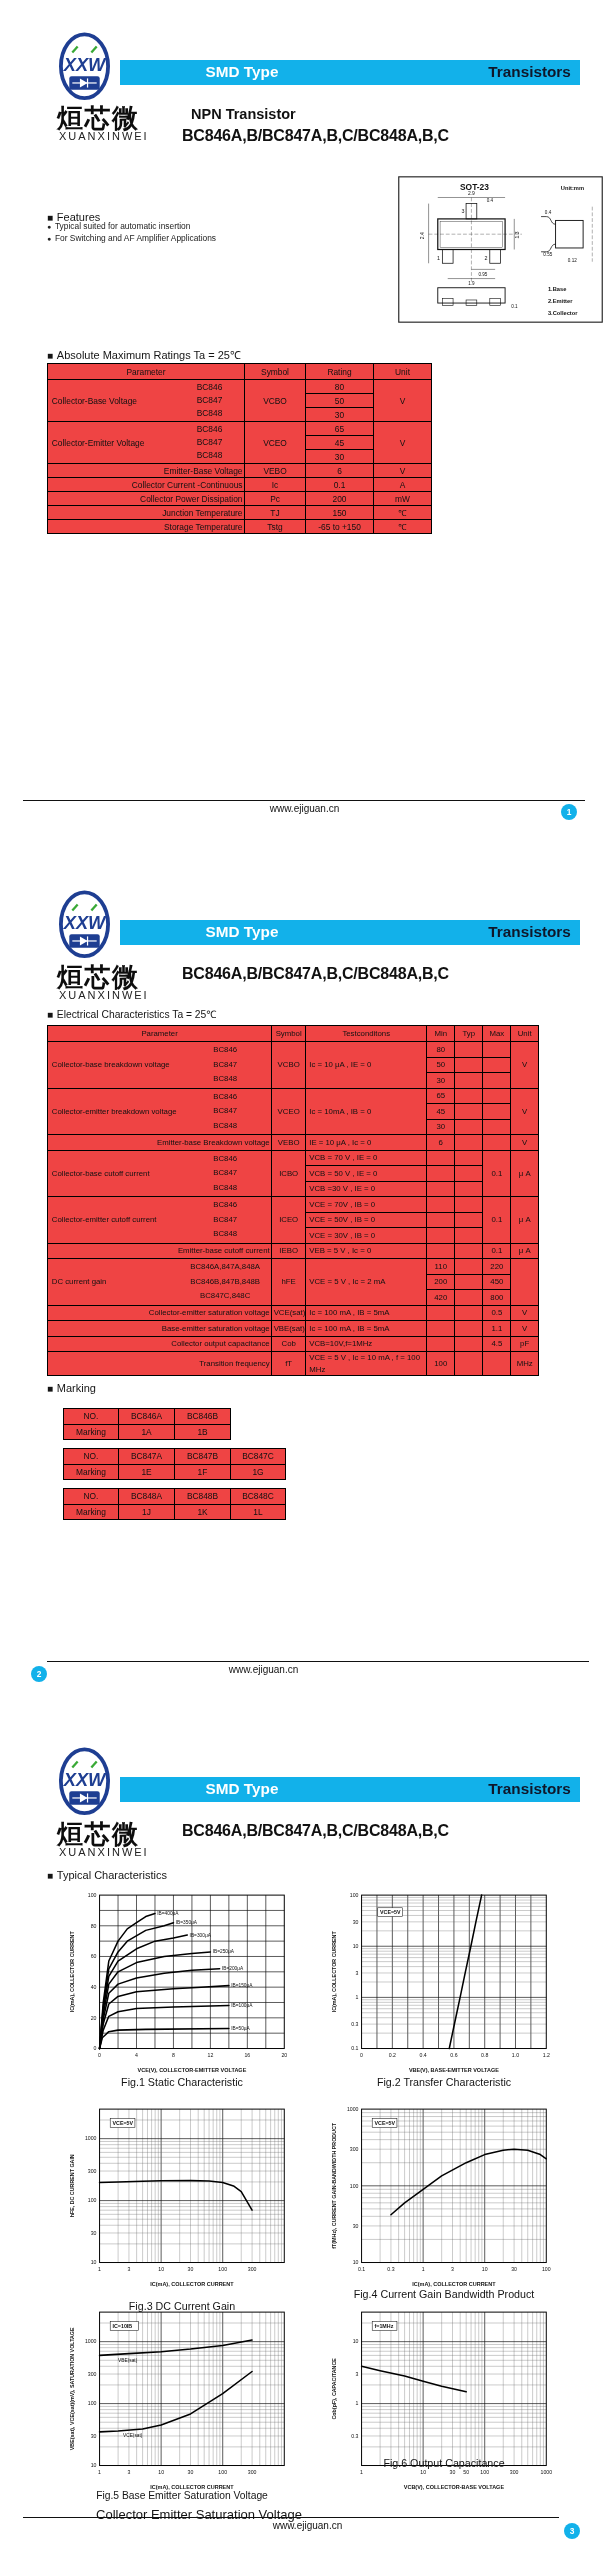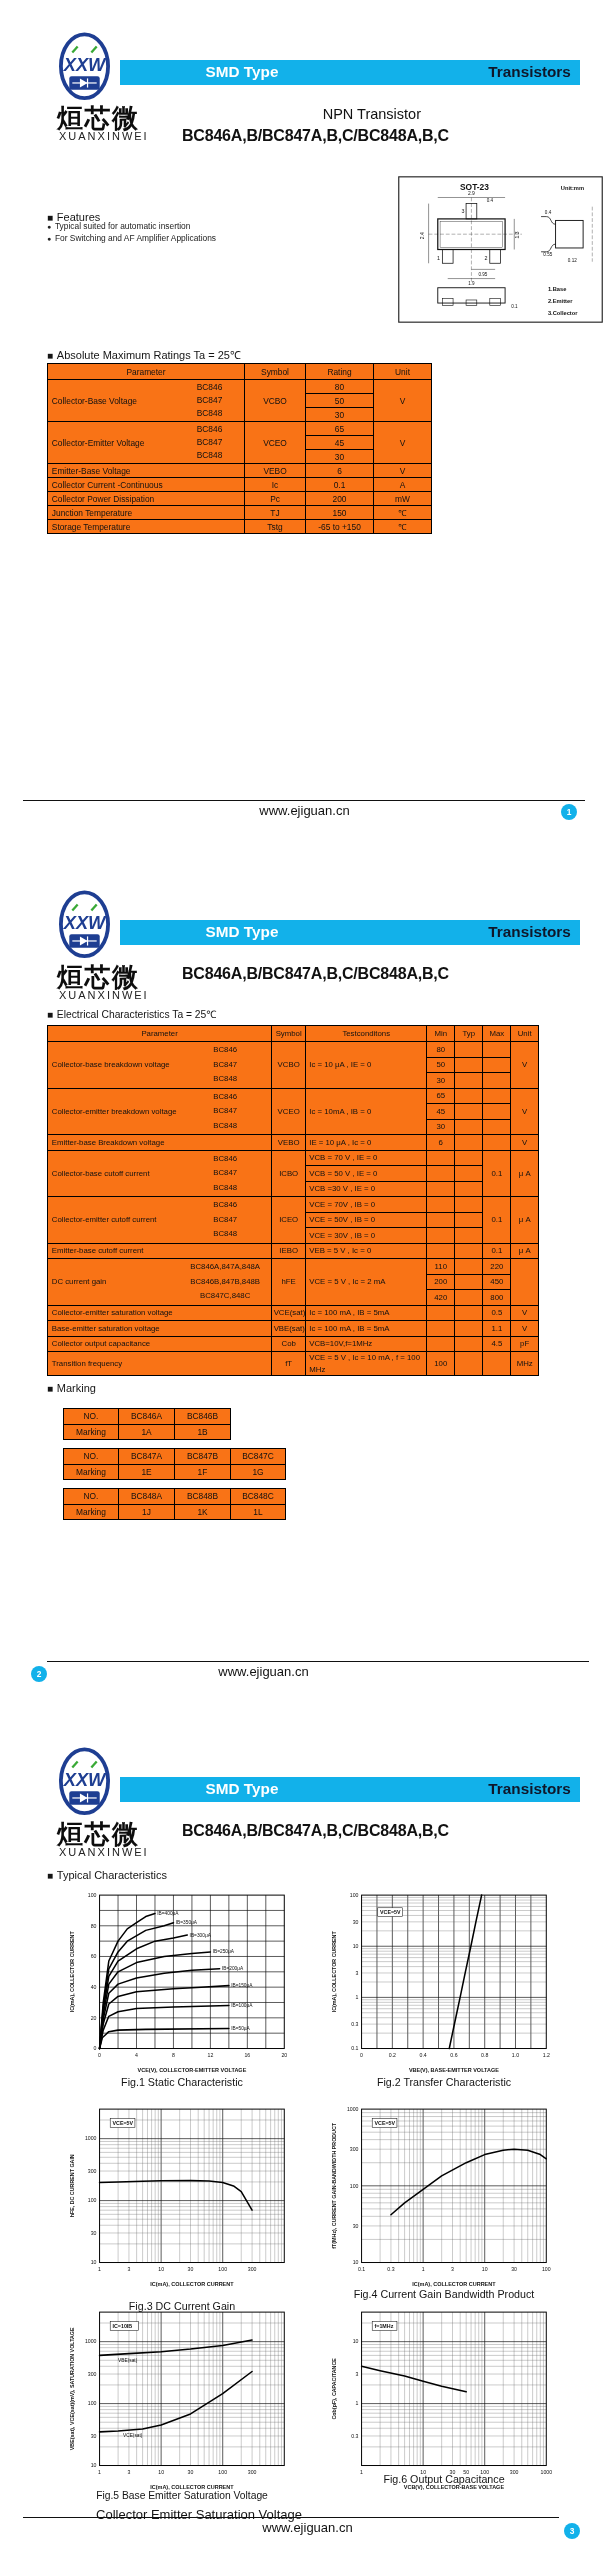--- a/index.html
+++ b/index.html
@@ -5,42 +5,42 @@
   html,body{margin:0;padding:0}
   body{width:607px;height:2576px;position:relative;background:#fff;
        font-family:"Liberation Sans",sans-serif;color:#111}
   .abs{position:absolute}
   .bar{position:absolute;left:120px;width:460px;height:24.5px;background:#12b1ea}
   .bar .bl{position:absolute;left:57px;width:130px;text-align:center;color:#fff;
            font-size:15.3px;font-weight:bold;line-height:24.5px}
   .bar .br{position:absolute;right:9.2px;color:#0f172a;font-size:15.3px;font-weight:bold;line-height:24.5px}
   .cn{position:absolute;font-size:26px;font-weight:bold;letter-spacing:1.5px;color:#0d0d0d}
   .en{position:absolute;font-size:11px;letter-spacing:2px;color:#222}
-  .npn{position:absolute;left:191px;width:230px;text-align:right;font-size:14.5px;font-weight:normal}
+  .npn{position:absolute;left:191px;width:230px;text-align:left;font-size:14.5px;font-weight:bold}
   .part{position:absolute;left:182px;font-size:16px;font-weight:bold;letter-spacing:-0.2px}
   .sec{position:absolute;font-size:11px;color:#151515}
   .sec .mk{font-size:10px;margin-right:3.8px}
   .feat{position:absolute;font-size:8.4px;color:#222}
   .feat .bu{font-size:6.9px;margin-right:3.8px}
-  .t{border-collapse:collapse;table-layout:fixed;position:absolute;background:#f97316;border:1.5px solid #000}
+  .t{border-collapse:collapse;table-layout:fixed;position:absolute;background:#ef4444;border:1.5px solid #000}
   .t td{border:0.8px solid #000;text-align:center;font-size:8.4px;padding:0 1.5px;height:13px;
         line-height:1.2;color:#111;overflow:hidden}
   .t tr.hd td{height:15.3px}
-  .t .pl{text-align:left;padding-left:3.8px}
+  .t .pl{text-align:right;padding-left:3.8px}
   .t .cl{text-align:left;padding-left:3.1px}
   .pf{display:flex;justify-content:space-between;align-items:center;text-align:left;padding-left:2.3px}
   .pf .dv{text-align:center}
   .abs-t .pf .dv{width:66px}
   .abs-t .pf .dv span{display:block;height:13px;line-height:13px}
   .el td{height:14.5px;font-size:7.8px}
   .el .pf .dv{width:89px}
   .el .pf .dv span{display:block;height:14.5px;line-height:14.5px}
   .mkt td{border:1.5px solid #000;height:14.5px;font-size:8.4px}
   .fline{position:absolute;border-top:1.5px solid #111}
-  .furl{position:absolute;width:153px;text-align:center;font-size:13px;color:#111}
+  .furl{position:absolute;width:153px;text-align:center;font-size:10px;color:#111}
   .pgc{position:absolute;width:16px;height:16px;border-radius:50%;background:#12b1ea;color:#fff;
        font-size:8.4px;font-weight:bold;text-align:center;line-height:16px}
   .cap{position:absolute;width:230px;text-align:center;font-size:10.7px;color:#151515}
   svg text{font-family:"Liberation Sans",sans-serif}
 </style>
 </head>
 <body>
 
 <div class="abs" style="left:0;top:0;width:607px;height:859px">
 
@@ -925,19 +925,19 @@
       <text x="38" y="91.54257613228843" text-anchor="end" font-size="6.8" fill="#111">3</text>
       <text x="38" y="49.114847735423204" text-anchor="end" font-size="6.8" fill="#111">10</text>
       <text x="163" y="240" text-anchor="middle" font-size="7.2" font-weight="bold" fill="#111">VCB(V), COLLECTOR-BASE VOLTAGE</text>
       <text x="9" y="108.5" text-anchor="middle" font-size="7" font-weight="bold" fill="#111" transform="rotate(-90 9 108.5)">Cob(pF), CAPACITANCE</text>
       <rect x="55.94" y="20.56" width="32.400000000000006" height="11.5" fill="#fff" stroke="#111" stroke-width="0.7"></rect>
       <text x="58.94" y="29.06" font-size="7" font-weight="bold" fill="#111">f=1MHz</text>
       <path d="M42.0 79.0 L66.3 84.7 L98.4 91.6 L122.7 98.5 L146.9 105.2 L179.1 112.4" fill="none" stroke="#000" stroke-width="2" stroke-linejoin="round" stroke-linecap="round"></path>
     </svg>
   <div class="cap" style="left:67px;top:774px;font-size:10.3px">Fig.5  Base Emitter Saturation Voltage</div>
   <div class="cap" style="left:84px;top:791px;font-size:13px">Collector Emitter Saturation Voltage</div>
-  <div class="cap" style="left:329px;top:757px">Fig.6 Output Capacitance</div>
+  <div class="cap" style="left:329px;top:741px">Fig.6 Output Capacitance</div>
 
   <div class="fline" style="left:23px;top:801px;width:536px"></div>
   <div class="furl" style="left:231px;top:804px">www.ejiguan.cn</div>
   <div class="pgc" style="left:564px;top:807px">3</div>
 </div>
 
 
 </body></html>

